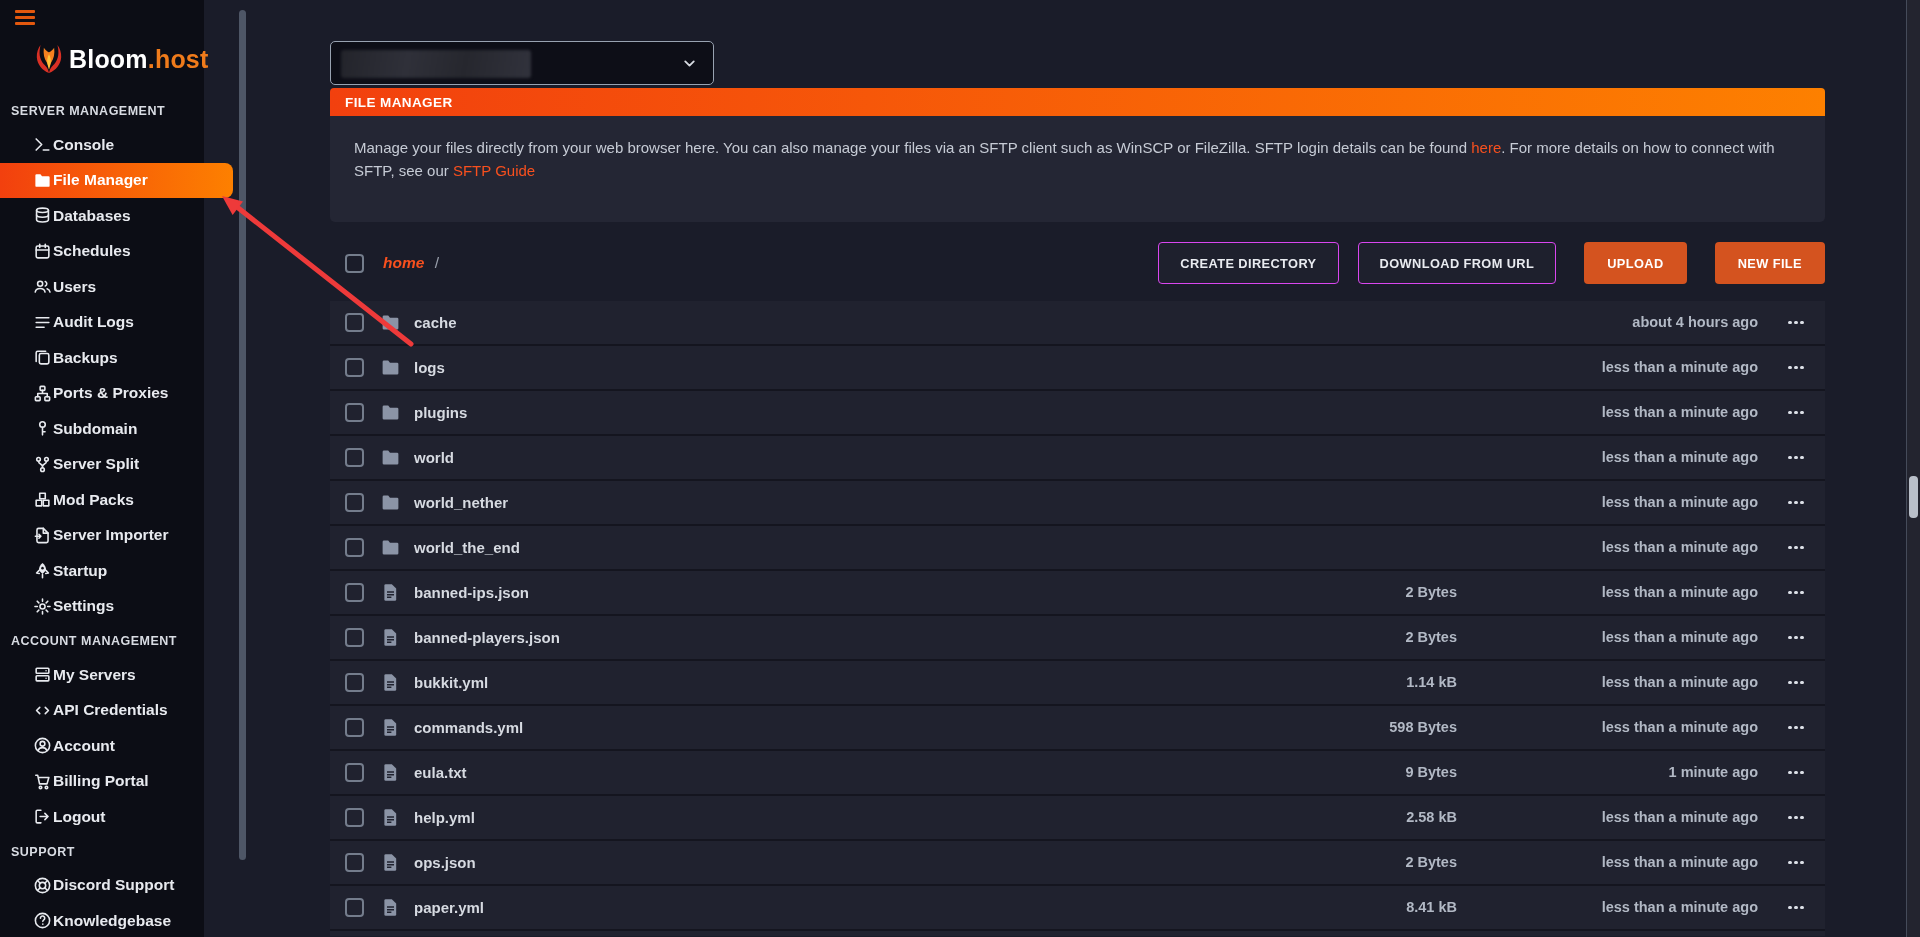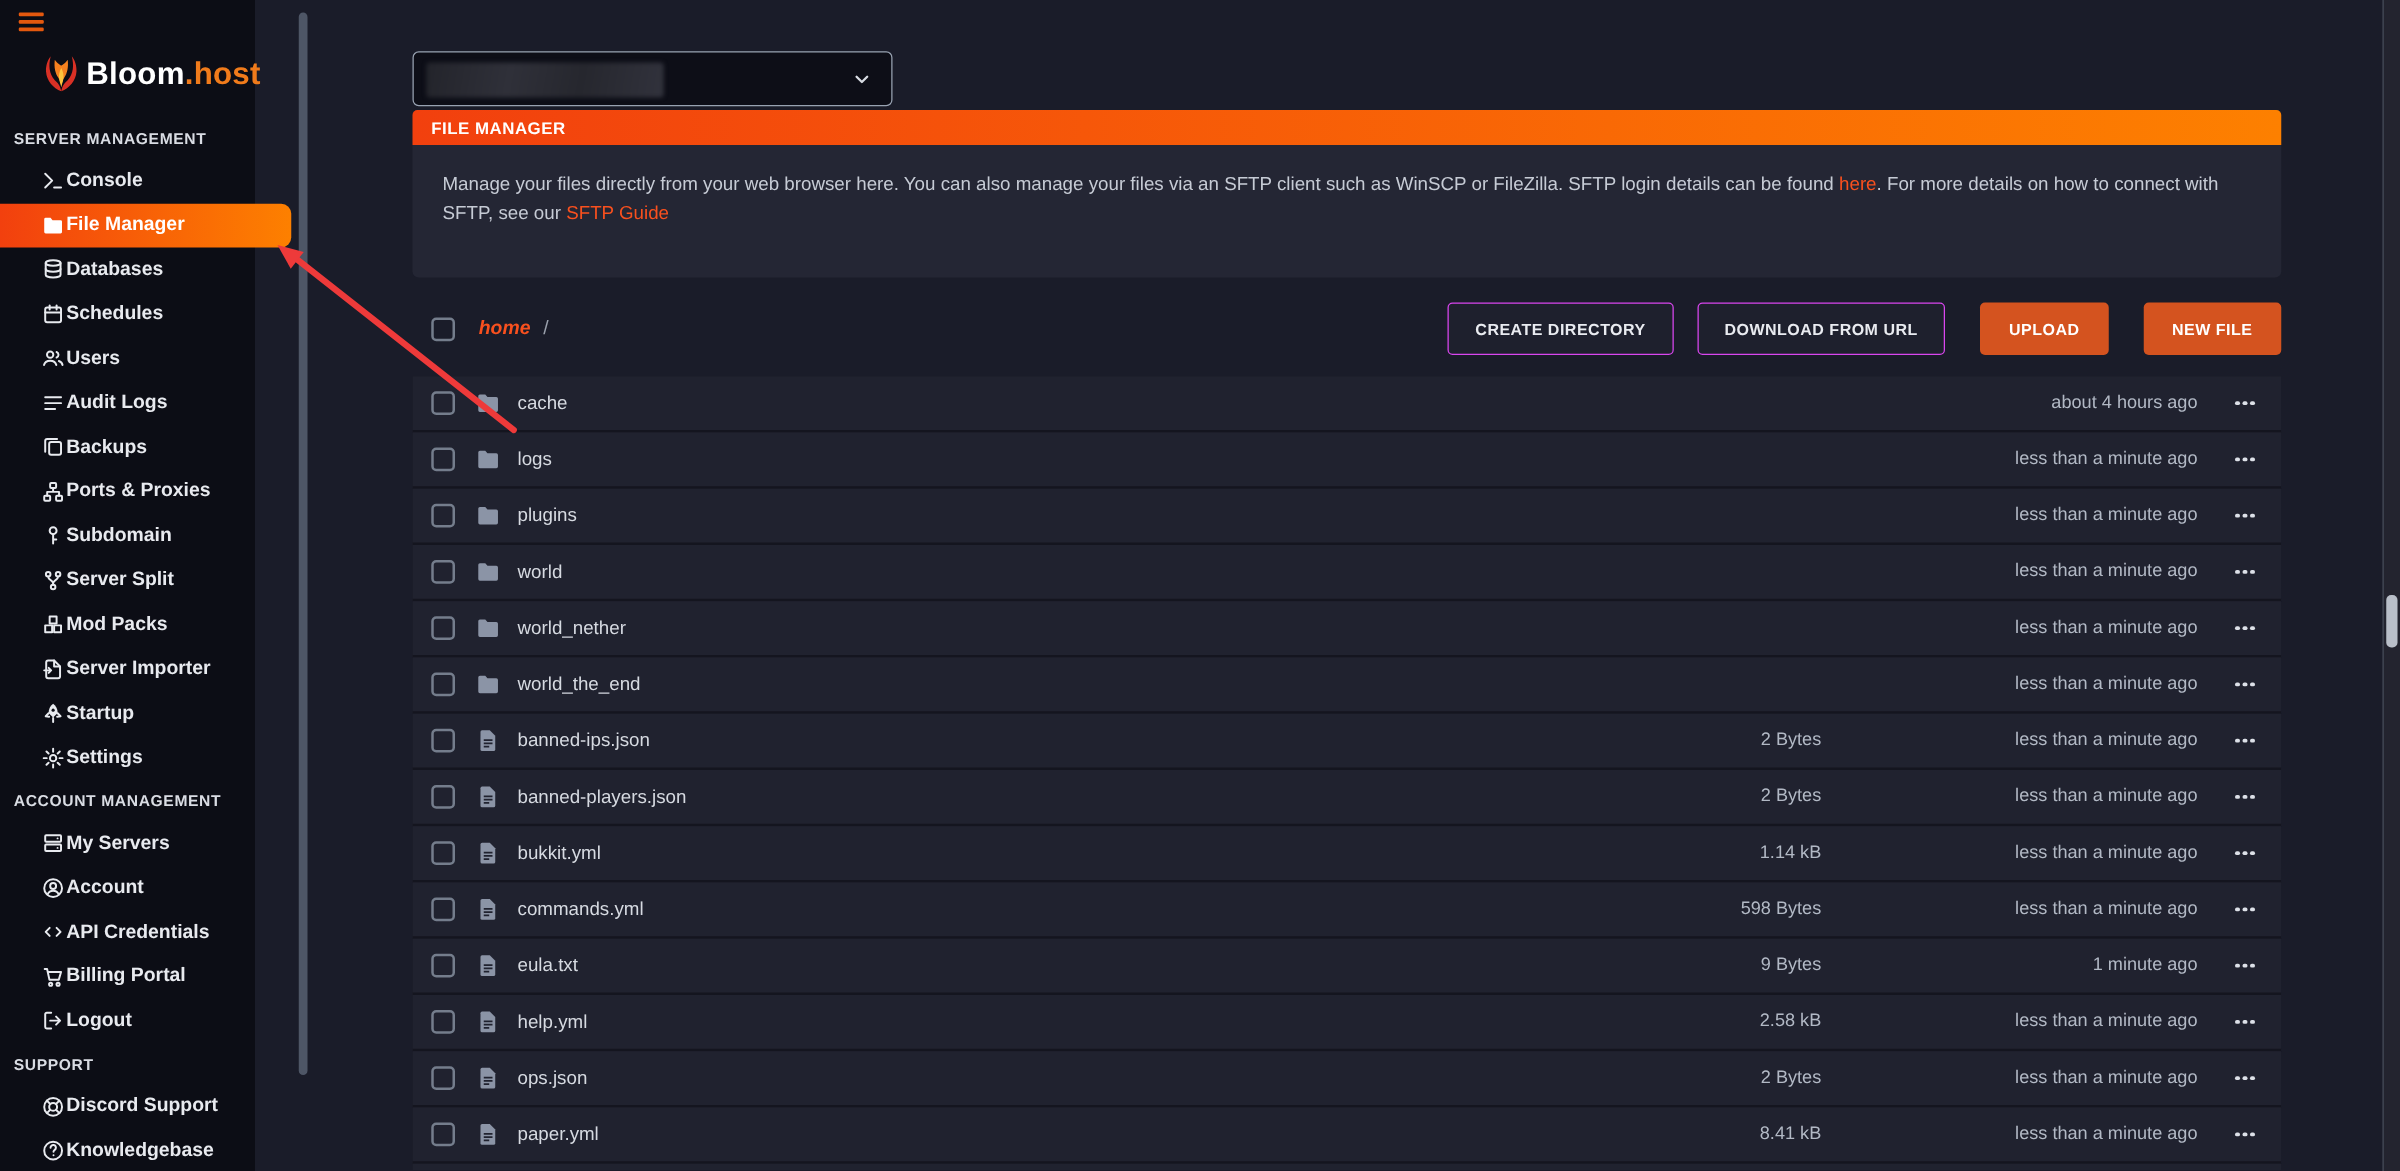--- a/index.html
+++ b/index.html
@@ -58,21 +58,21 @@
   .crumb { margin-left:19px; font-size:15.5px; font-weight:600; }
   .crumb a { color:var(--link-orange,#f1491d); text-decoration:none; cursor:pointer;font-style:italic; }
   .crumb .sep { color:#9aa0ac; margin-left:6px; font-weight:400; }
   .toolbar-buttons { margin-left:auto; display:flex; align-items:center; gap:19px; }
   .btn { height:42px; border-radius:4px; font-family:"Liberation Sans",sans-serif;
          font-size:12.8px; font-weight:700; letter-spacing:.4px; cursor:pointer; }
   .btn.outline { background:rgba(255,255,255,0.02); border:1px solid #d946ef; color:#e9ebf0; padding:0 21px; }
   .btn.filled { background:var(--button-orange,#d4531f); border:none; color:#ffffff; padding:0 23px; margin-left:9px; }
 
   .file-list { position:absolute; left:330px; top:301px; width:1495px; bottom:0; overflow:hidden; }
-  .file-row { position:relative; height:45px; background:#20222f; border-bottom:2px solid #14151f; }
+  .file-row { position:relative; height:45px; background:#20222f; border-bottom:2px solid #14151f;font-weight:bold; }
   .file-row .checkbox { position:absolute; left:15px; top:12px; }
   .file-type-icon { position:absolute; left:50px; top:11px; width:21px; height:21px; color:#8b94a6; }
   .file-type-icon svg { width:100%; height:100%; fill:currentColor; }
   .file-name { position:absolute; left:84px; top:0; line-height:43px; font-size:15px; color:#d6dae1; cursor:pointer; }
   .file-size { position:absolute; right:368px; top:0; line-height:43px; font-size:14.5px; color:#b2b9c5; }
   .file-time { position:absolute; right:67px; top:0; line-height:43px; font-size:14.5px; color:#b2b9c5; }
   .row-actions { position:absolute; right:14px; top:0; height:43px; width:30px;
                  display:flex; align-items:center; justify-content:center; gap:2.6px; cursor:pointer; }
   .row-actions i { width:3.6px; height:3.6px; border-radius:50%; background:#dde1e8; }
   .file-row.partial { height:5px; border-bottom:none; }
@@ -250,35 +250,35 @@
               <rect x="4" y="4" width="16" height="6.5" rx="1"></rect>
               <rect x="4" y="13.5" width="16" height="6.5" rx="1"></rect>
               <path d="M16.5 7.2h.01M16.5 16.8h.01"></path>
             </svg>
           </span>
           <span class="nav-label">My Servers</span>
         </div>
         <div class="nav-item">
           <span class="nav-icon">
             <svg viewBox="0 0 24 24">
+              <polyline points="8.5 8 4.5 12 8.5 16"></polyline>
+              <polyline points="15.5 8 19.5 12 15.5 16"></polyline>
+            </svg>
+          </span>
+          <span class="nav-label">API Credentials</span>
+        </div>
+        <div class="nav-item">
+          <span class="nav-icon">
+            <svg viewBox="0 0 24 24">
               <circle cx="12" cy="12" r="9"></circle>
               <circle cx="12" cy="9.8" r="3"></circle>
               <path d="M6.3 18.4c1.1-2.4 3.2-3.7 5.7-3.7s4.6 1.3 5.7 3.7"></path>
             </svg>
           </span>
           <span class="nav-label">Account</span>
-        </div>
-        <div class="nav-item">
-          <span class="nav-icon">
-            <svg viewBox="0 0 24 24">
-              <polyline points="8.5 8 4.5 12 8.5 16"></polyline>
-              <polyline points="15.5 8 19.5 12 15.5 16"></polyline>
-            </svg>
-          </span>
-          <span class="nav-label">API Credentials</span>
         </div>
         <div class="nav-item">
           <span class="nav-icon">
             <svg viewBox="0 0 24 24">
               <circle cx="9.5" cy="19.5" r="1.6"></circle>
               <circle cx="17" cy="19.5" r="1.6"></circle>
               <path d="M3.5 4h2.4l2.4 11h9.4l2.3-8H7"></path>
             </svg>
           </span>
           <span class="nav-label">Billing Portal</span>

